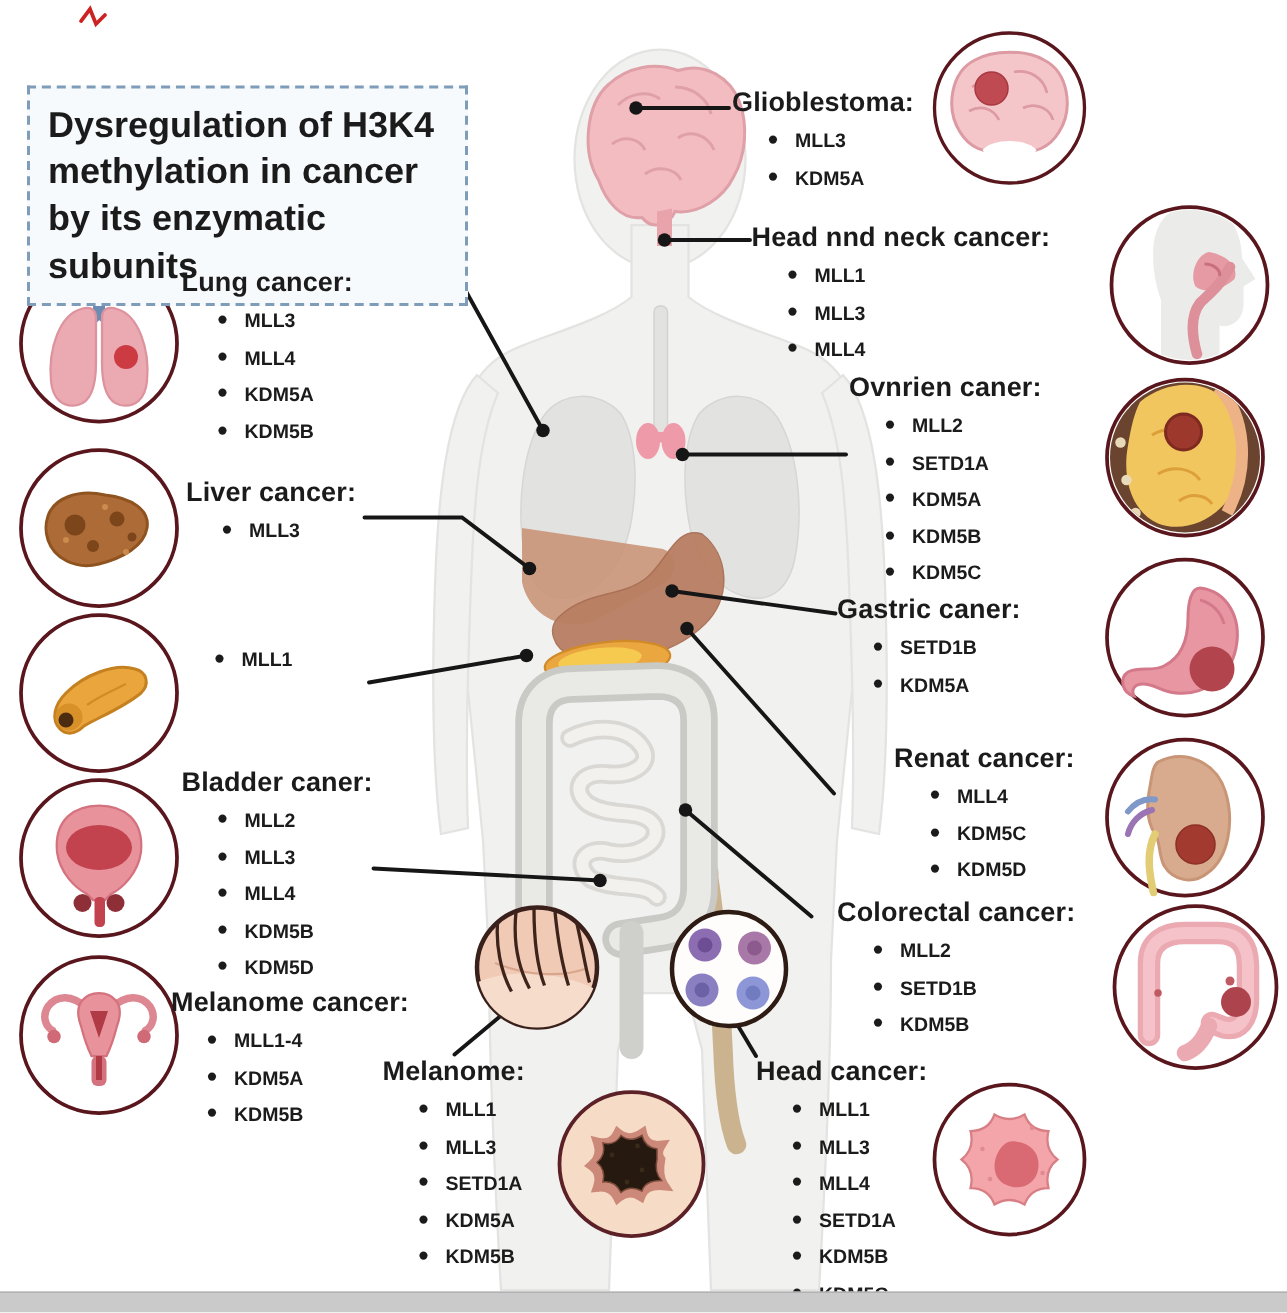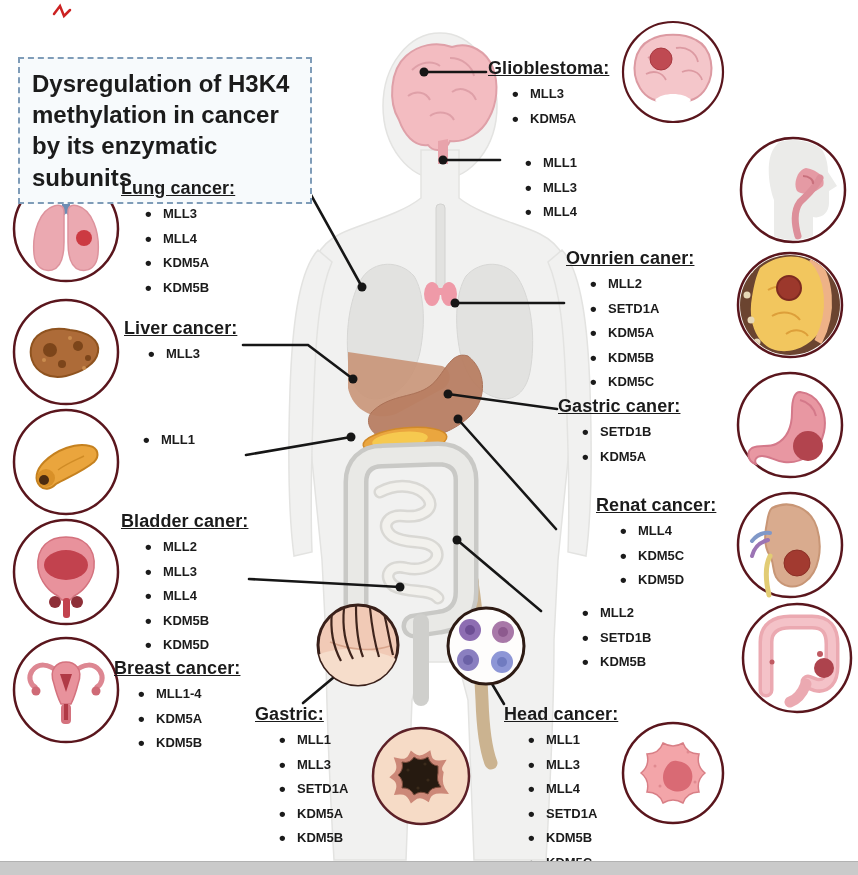--- a/index.html
+++ b/index.html
@@ -1,20 +1,20 @@
 <!DOCTYPE html>
 <html><head>
 <meta charset="utf-8">
 <style>
   html,body{margin:0;padding:0;background:#ffffff;}
   #canvas{position:relative;width:858px;height:875px;background:#ffffff;overflow:hidden;
           font-family:"Liberation Sans",sans-serif;}
   #fig-svg{position:absolute;left:0;top:0;}
   .cl{position:absolute;color:#1b1b1b;z-index:5;}
-  .cl h3{margin:0;font-size:18px;font-weight:700;letter-spacing:.1px;white-space:nowrap;text-decoration:underline;}
+  .cl h3{margin:0;font-size:18px;font-weight:700;letter-spacing:.1px;white-space:nowrap;}
   .cl ul{margin:3px 0 0 0;padding:0 0 0 42px;list-style:none;}
   .cl li{position:relative;font-size:13px;font-weight:600;line-height:24.5px;white-space:nowrap;}
   .cl li::before{content:"\2022";position:absolute;left:-18px;font-size:19px;}
   .p-gli{left:488px;top:58px}
   .p-hn{left:501px;top:148px}
   .p-lung{left:121px;top:178px}
   .p-breast{left:566px;top:248px}
   .p-liver{left:124px;top:318px}
   .p-gastric{left:558px;top:396px}
   .p-panc{left:119px;top:425px}
@@ -273,20 +273,21 @@
 
 <div class="cl p-gli">
   <h3>Glioblestoma:</h3>
   <ul>
     <li>MLL3</li>
     <li>KDM5A</li>
   </ul>
 </div>
 
 <div class="cl p-hn">
+  <h3>Head nnd neck cancer:</h3>
   <ul>
     <li>MLL1</li>
     <li>MLL3</li>
     <li>MLL4</li>
   </ul>
 </div>
 
 <div class="cl p-lung">
   <h3>Lung cancer:</h3>
   <ul>
@@ -343,38 +344,39 @@
   <ul>
     <li>MLL2</li>
     <li>MLL3</li>
     <li>MLL4</li>
     <li>KDM5B</li>
     <li>KDM5D</li>
   </ul>
 </div>
 
 <div class="cl p-colo">
+  <h3>Colorectal cancer:</h3>
   <ul>
     <li>MLL2</li>
     <li>SETD1B</li>
     <li>KDM5B</li>
   </ul>
 </div>
 
 <div class="cl p-ova">
-  <h3>Breast cancer:</h3>
+  <h3>Melanome cancer:</h3>
   <ul>
     <li>MLL1-4</li>
     <li>KDM5A</li>
     <li>KDM5B</li>
   </ul>
 </div>
 
 <div class="cl p-mel">
-  <h3>Gastric:</h3>
+  <h3>Melanome:</h3>
   <ul>
     <li>MLL1</li>
     <li>MLL3</li>
     <li>SETD1A</li>
     <li>KDM5A</li>
     <li>KDM5B</li>
   </ul>
 </div>
 
 <div class="cl p-blood">

